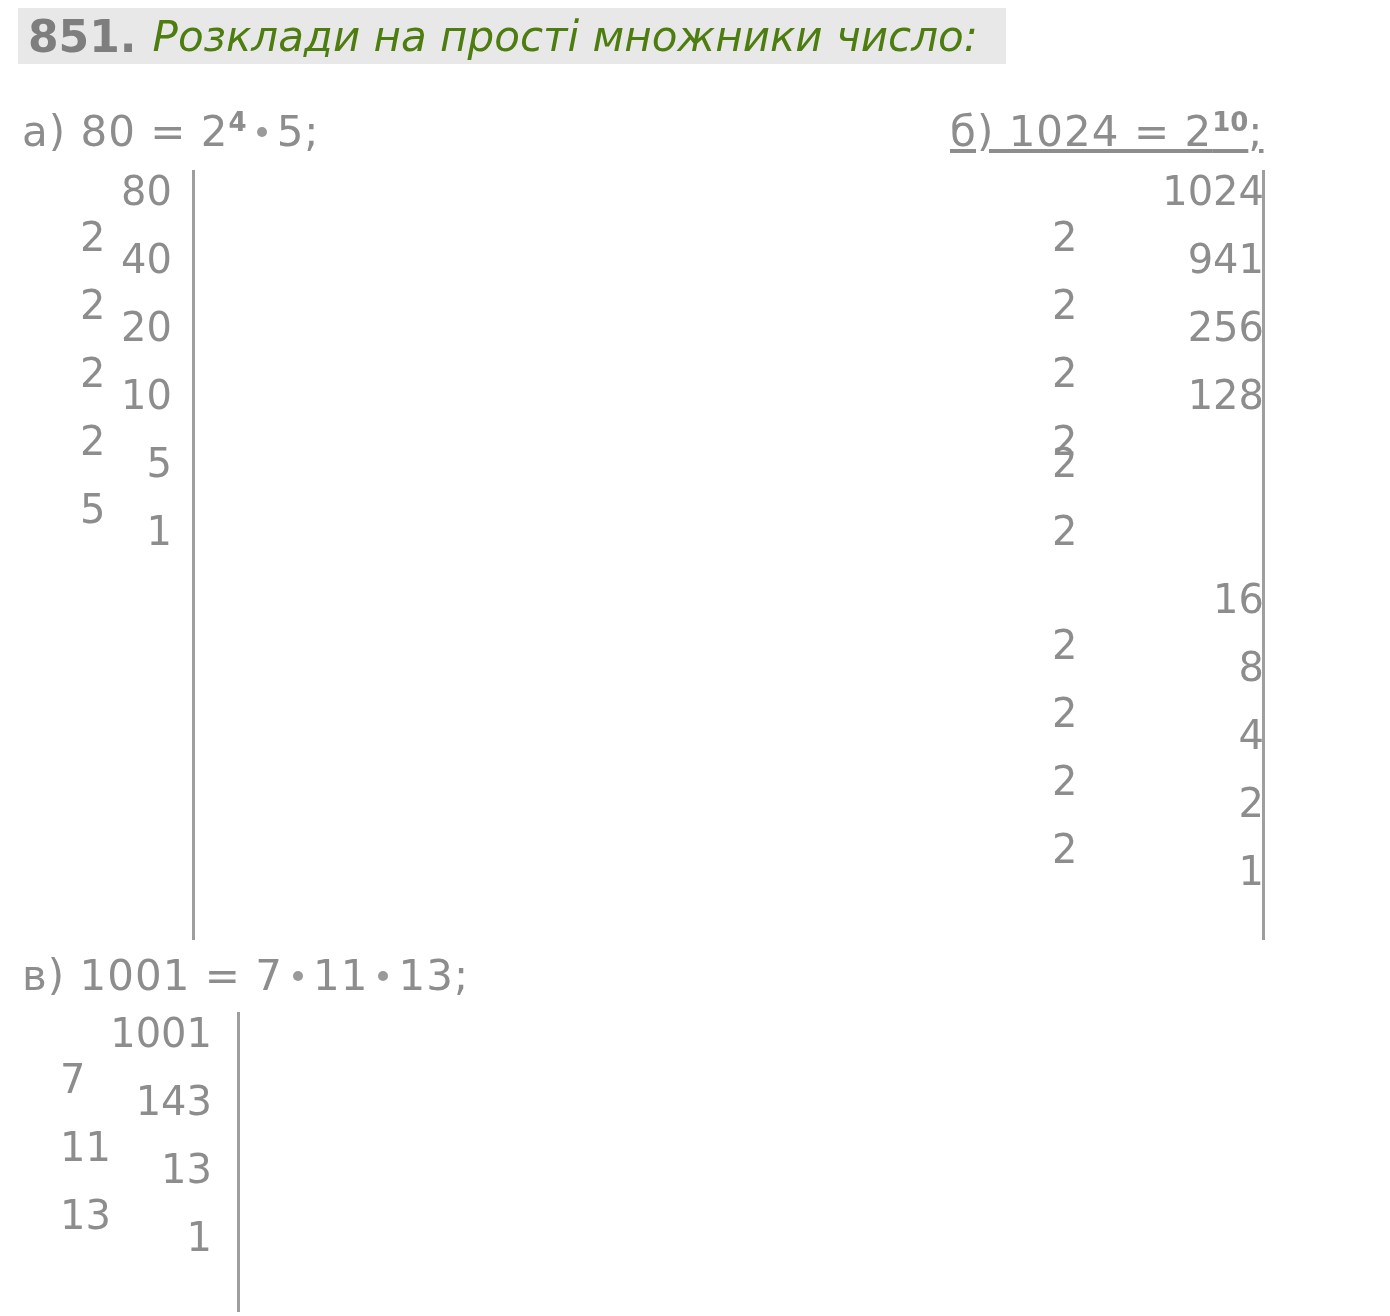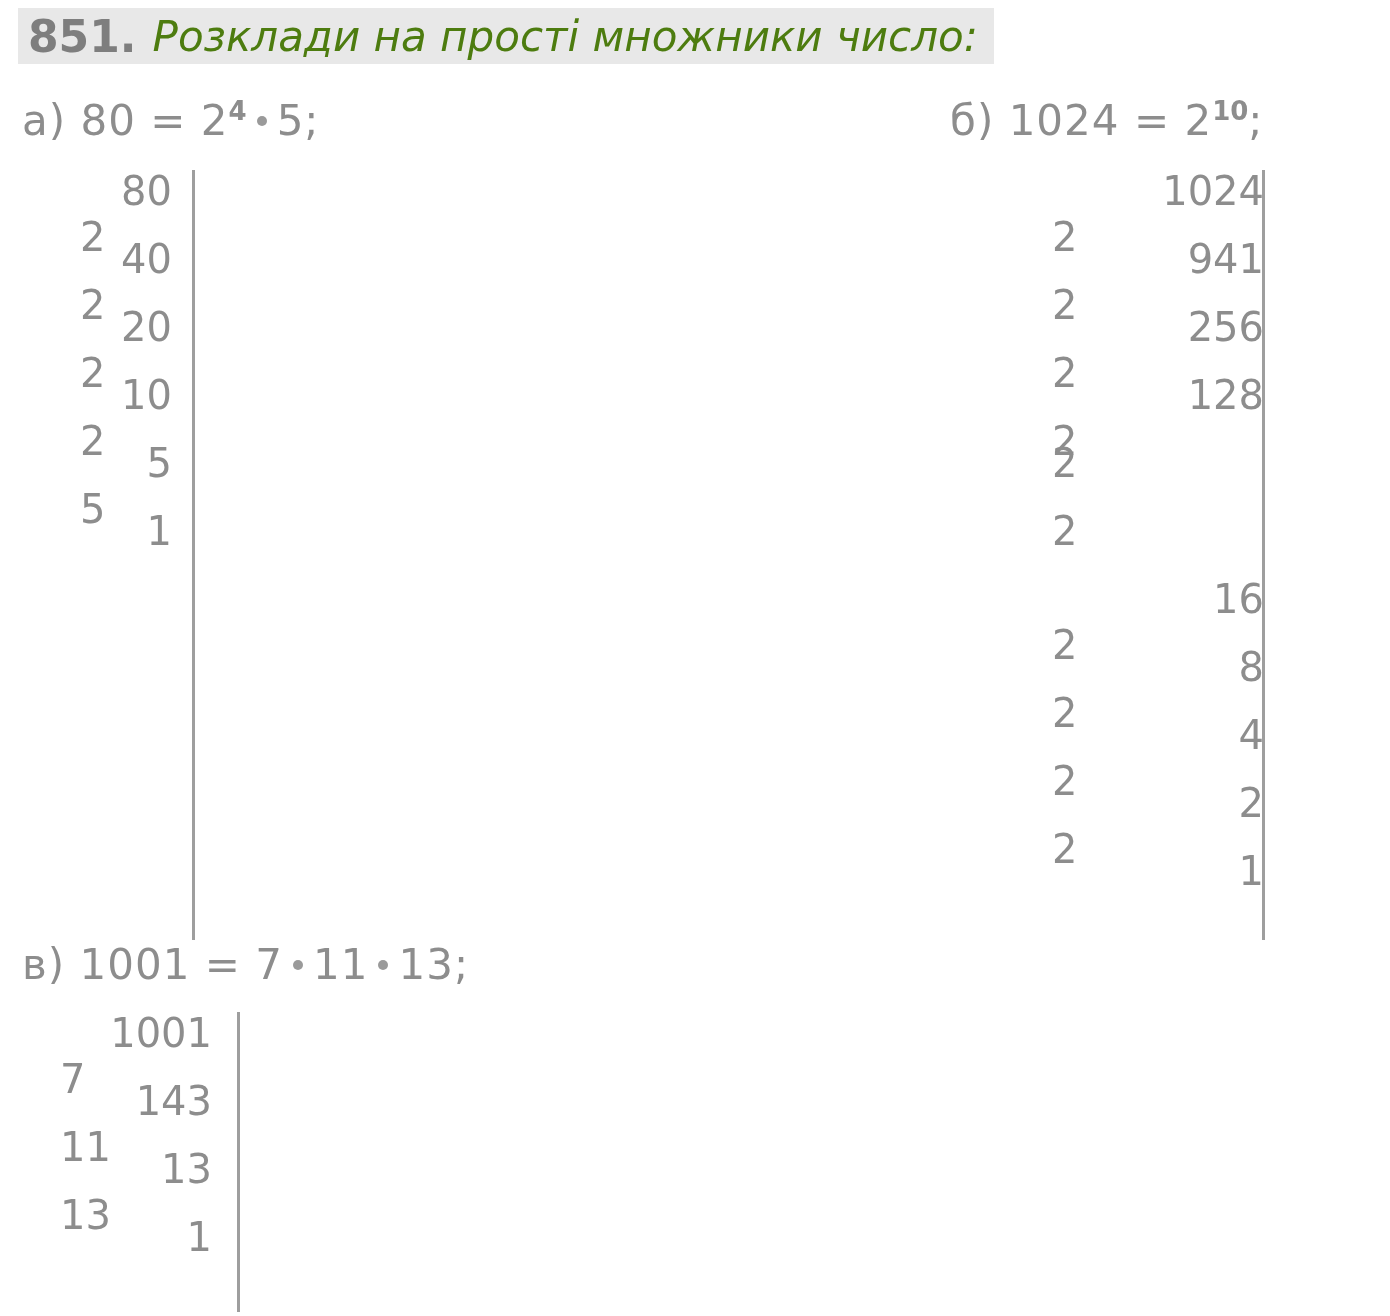--- a/index.html
+++ b/index.html
@@ -24,21 +24,21 @@
 
   
   .heading {
     position: absolute;
     top: 8px;
     left: 18px;
     height: 56px;
     display: flex;
     align-items: center;
     background: #e8e8e8;
-    padding: 0 16px 0 10px;
+    padding: 0 28px 0 10px;
     box-sizing: border-box;
     justify-content: flex-end;
   }
   .heading .num {
     font-size: 44px;
     font-weight: bold;
     color: #7e7e7e;
     letter-spacing: 0px;
     margin-right: 16px;
   }
@@ -49,39 +49,40 @@
     white-space: nowrap;
   }
 
   
   .plabel {
     position: absolute;
     font-size: 42px;
     color: #8d8d8d;
     white-space: nowrap;
     letter-spacing: 1px;
+    margin-top: 11px;
   }
   .plabel sup {
     font-size: 26px;
     font-weight: bold;
     vertical-align: super;
     letter-spacing: 0;
   }
   .dot {
     display: inline-block;
     width: 10px;
     height: 10px;
     border-radius: 50%;
     background: #9a9a9a;
     vertical-align: middle;
     margin: 0 10px 6px 10px;
   }
 
   #label-a { top: 96px; left: 22px; }
-  #label-b { top: 96px; left: 950px; }
+  #label-b { top: 96px; left: 950px; text-decoration: underline; }
   #label-v { top: 940px; left: 22px; }
 
   
   .ladder {
     position: absolute;
     font-size: 40px;
     color: #8d8d8d;
   }
   .ladder .row {
     display: flex;

